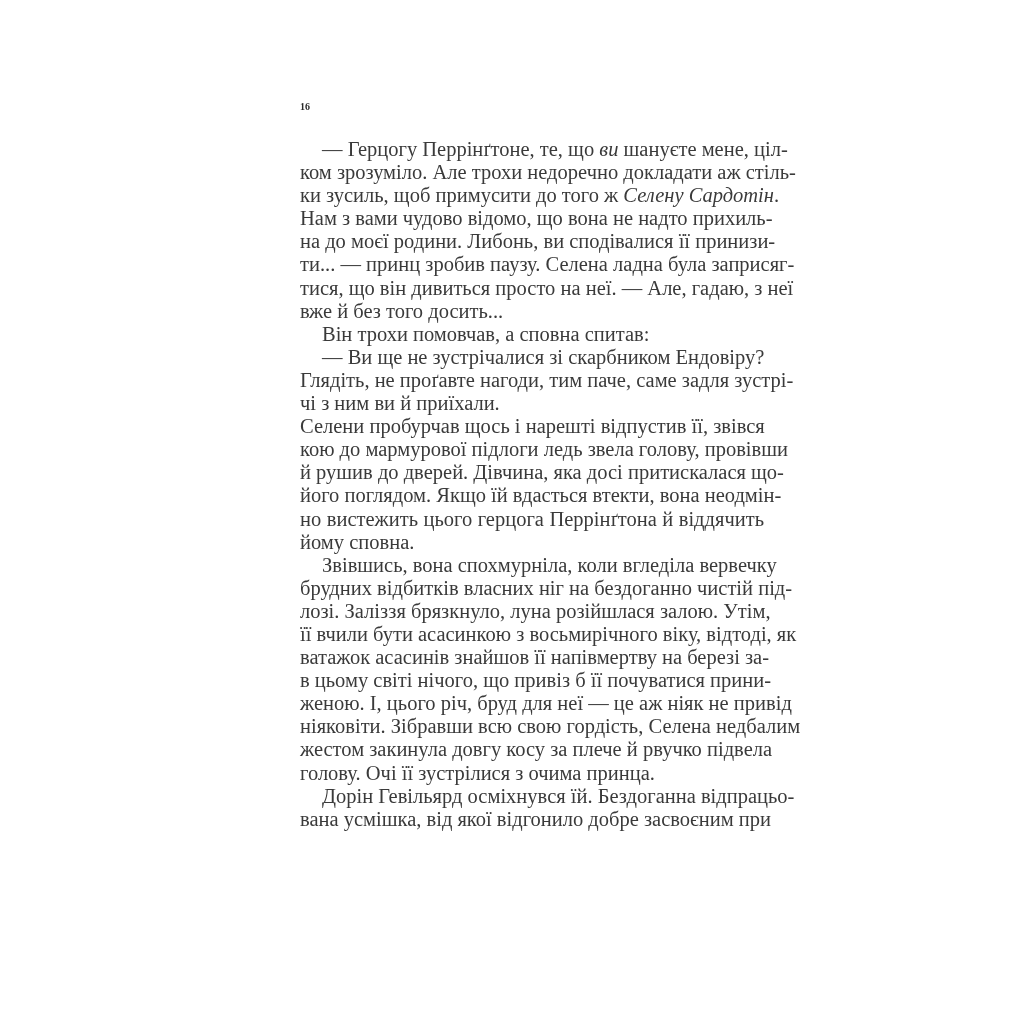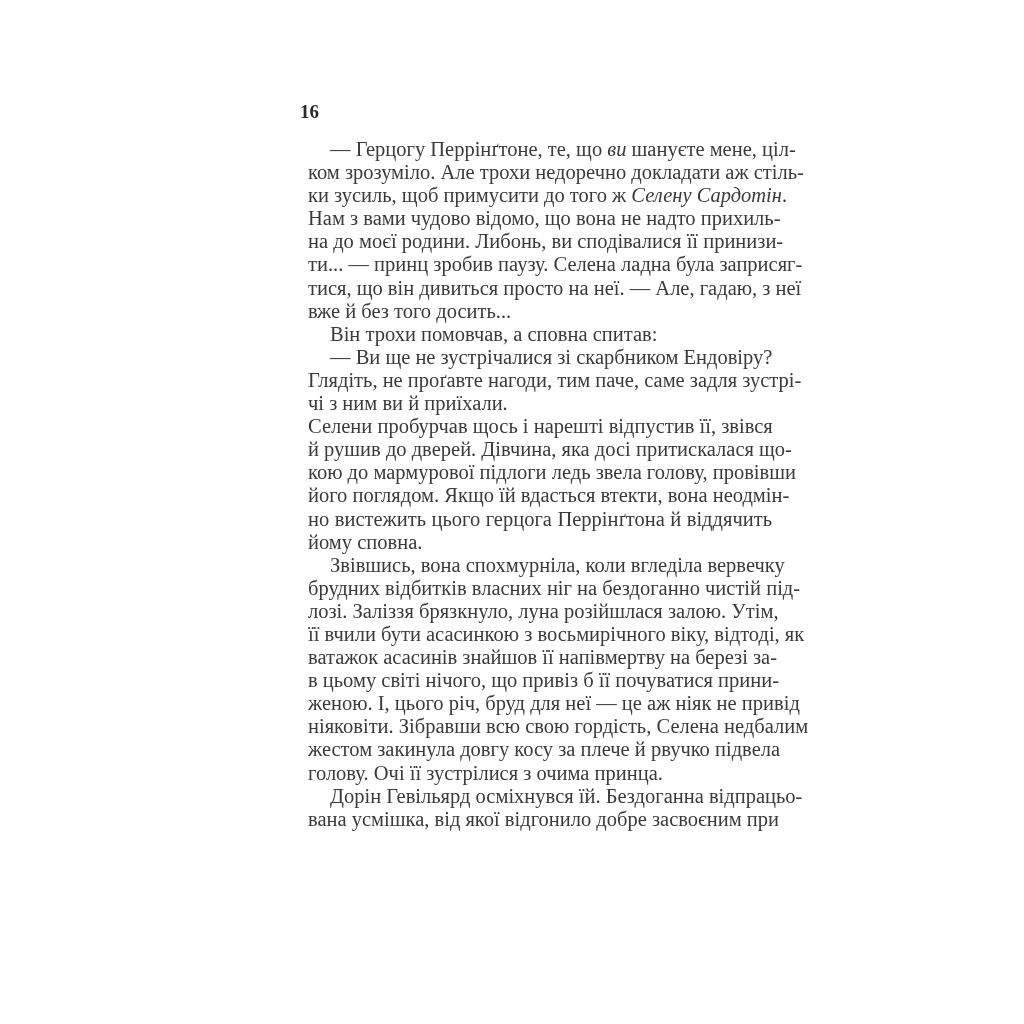--- a/index.html
+++ b/index.html
@@ -1,23 +1,23 @@
 <!DOCTYPE html>
 <html><head>
 <meta charset="utf-8">
 <style>
   html, body { margin:0; padding:0; background:#ffffff; }
   body { width:1024px; height:1024px; position:relative; overflow:hidden; }
   .page-number {
     position:absolute; left:300px; top:101px;
-    font-family:"Liberation Serif", serif; font-weight:bold; font-size:19px;
+    font-family:"Liberation Serif", serif; font-weight:bold; font-size:10px;
     color:#2a2a2a;
   }
   .text-block {
-    position:absolute; left:308px; top:138px; width:464px;
+    position:absolute; left:300px; top:138px; width:464px;
     font-family:"Liberation Serif", serif; font-size:20.5px; line-height:23.1px;
     color:#3a3a3a;
   }
   .line { display:block; white-space:nowrap; text-align:justify; text-align-last:justify; height:23.1px; }
   .line.last { text-align-last:left; }
   .line.indent { padding-left:22px; }
   em { font-style:italic; }
 </style>
 </head>
 <body>
@@ -31,22 +31,22 @@
     <span class="line">Нам з вами чудово відомо, що вона не надто прихиль-</span>
     <span class="line">на до моєї родини. Либонь, ви сподівалися її принизи-</span>
     <span class="line">ти... — принц зробив паузу. Селена ладна була заприсяг-</span>
     <span class="line">тися, що він дивиться просто на неї. — Але, гадаю, з неї</span>
     <span class="line last">вже й без того досить...</span>
     <span class="line indent last">Він трохи помовчав, а сповна спитав:</span>
     <span class="line indent">— Ви ще не зустрічалися зі скарбником Ендовіру?</span>
     <span class="line">Глядіть, не проґавте нагоди, тим паче, саме задля зустрі-</span>
     <span class="line last">чі з ним ви й приїхали.</span>
     <span class="line">Селени пробурчав щось і нарешті відпустив її, звівся</span>
+    <span class="line">кою до мармурової підлоги ледь звела голову, провівши</span>
     <span class="line">й рушив до дверей. Дівчина, яка досі притискалася що-</span>
-    <span class="line">кою до мармурової підлоги ледь звела голову, провівши</span>
     <span class="line">його поглядом. Якщо їй вдасться втекти, вона неодмін-</span>
     <span class="line">но вистежить цього герцога Перрінґтона й віддячить</span>
     <span class="line last">йому сповна.</span>
     <span class="line indent">Звівшись, вона спохмурніла, коли вгледіла вервечку</span>
     <span class="line">брудних відбитків власних ніг на бездоганно чистій під-</span>
     <span class="line">лозі. Заліззя брязкнуло, луна розійшлася залою. Утім,</span>
     <span class="line">її вчили бути асасинкою з восьмирічного віку, відтоді, як</span>
     <span class="line">ватажок асасинів знайшов її напівмертву на березі за-</span>
     <span class="line">в цьому світі нічого, що привіз б її почуватися прини-</span>
     <span class="line">женою. І, цього річ, бруд для неї — це аж ніяк не привід</span>

